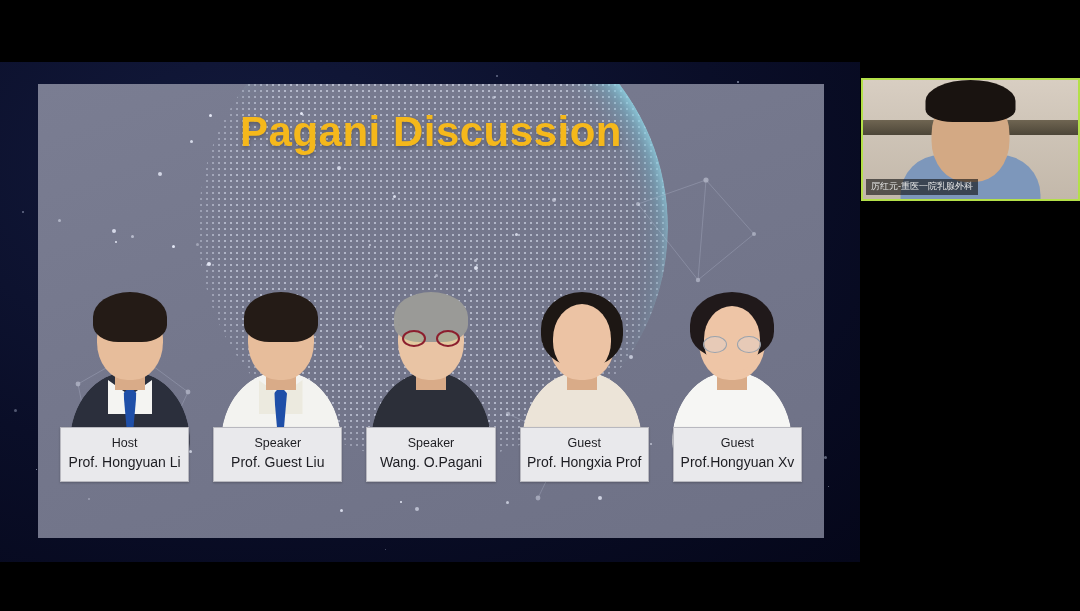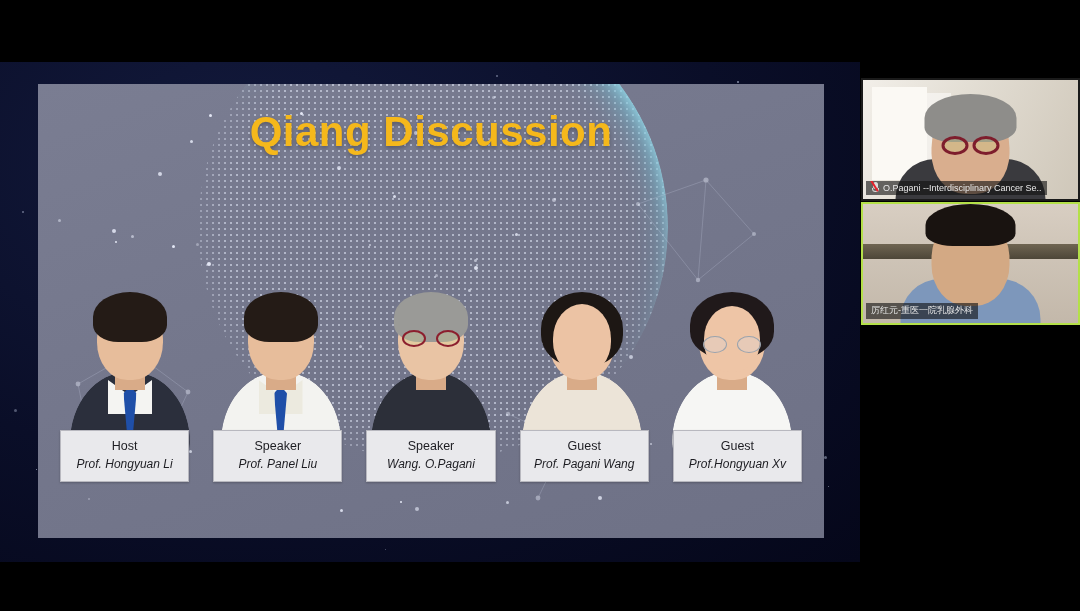--- a/index.html
+++ b/index.html
@@ -155,21 +155,21 @@
     width: 140px;
     background: #e9e9ec;
     border: 1px solid #b8b8bf;
     box-shadow: 0 1px 2px rgba(0,0,0,.22);
     padding: 7px 2px 8px;
     text-align:center;
     color:#1d1d22;
     line-height:1.42;
   }
   .plate .role { font-size: 12.5px; }
-  .plate .who  { font-size: 12px; font-style: italic; }
+  .plate .who  { font-size: 14px; }
 
   
   .filmstrip {
     position:absolute;
     right: 0; top: 78px;
     width: 219px;
     display:flex; flex-direction:column;
     gap: 1px;
   }
   .tile {
@@ -409,21 +409,21 @@
           <i style="left:453.6px;top:11.7px;width:3px;height:3px;opacity:0.46"></i>
           <i style="left:20.2px;top:135.1px;width:3px;height:3px;opacity:0.48"></i>
           <i style="left:375.9px;top:47.4px;width:4px;height:4px;opacity:0.66"></i>
           <i style="left:436.4px;top:181.9px;width:4px;height:4px;opacity:0.84"></i>
           <i style="left:528.3px;top:44.0px;width:3px;height:3px;opacity:0.56"></i>
           <i style="left:262.2px;top:28.4px;width:3px;height:3px;opacity:0.91"></i>
           <i style="left:298.6px;top:81.5px;width:4px;height:4px;opacity:0.71"></i>
           <i style="left:514.9px;top:275.4px;width:4px;height:4px;opacity:0.37"></i>
         </div>
 
-      <div class="slide-title">Qiang Discussion</div>
+      <div class="slide-title">Pagani Discussion</div>
 
       <div class="panelists">
         <div class="panelist">
           <div class="headshot">
             <div class="hs-body" style="background:#2b2f3c"></div>
             <div class="hs-collar"></div>
               <div class="hs-tie"></div>
             <div class="hs-neck"></div>
               <div class="hs-head"></div>
               <div class="hs-hair"></div>
@@ -475,60 +475,40 @@
         </div>
       </div>
 
       <div class="nameplates">
         <div class="plate">
           <div class="role">Host</div>
           <div class="who">Prof. Hongyuan Li</div>
         </div>
         <div class="plate">
           <div class="role">Speaker</div>
-          <div class="who">Prof. Panel Liu</div>
+          <div class="who">Prof. Guest Liu</div>
         </div>
         <div class="plate">
           <div class="role">Speaker</div>
           <div class="who">Wang. O.Pagani</div>
         </div>
         <div class="plate">
           <div class="role">Guest</div>
-          <div class="who">Prof. Pagani Wang</div>
+          <div class="who">Prof. Hongxia Prof</div>
         </div>
         <div class="plate">
           <div class="role">Guest</div>
           <div class="who">Prof.Hongyuan Xv</div>
         </div>
       </div>
     </div>
   </div>
 
   <div class="filmstrip">
 
-    <div class="tile">
-      <div class="vbg bg-room"></div>
-      <div class="person" style="width:219px;height:123px">
-        <div class="p-torso" style="width:150px;height:40px;background:#3a3a3e"></div>
-        <div class="p-head" style="top:26px;width:78px;height:92px;background:#d9ae8e"></div>
-        <div class="p-hair" style="top:18px;width:92px;height:48px;background:#8e8d8a"></div>
-        <div class="p-glasses" style="top:60px">
-          <b style="width:27px;height:19px;border-width:3px;border-color:#7e1d2c;background:rgba(200,200,130,.35)"></b>
-          <b style="width:27px;height:19px;border-width:3px;border-color:#7e1d2c;background:rgba(200,200,130,.35)"></b>
-        </div>
-      </div>
-      <div class="nametag">
-        <span class="mute-icon">
-          <span class="body"></span>
-            <span class="stand"></span>
-            <span class="slash"></span>
-        </span>
-        <span>O.Pagani --Interdisciplinary Cancer Se..</span>
-      </div>
-    </div>
 
 
 
     <div class="tile active">
       <div class="vbg bg-clinic">
           <span class="band"></span>
         </div>
       <div class="person" style="width:219px;height:123px">
         <div class="p-torso" style="width:140px;height:44px;background:#7d97bb"></div>
         <div class="p-head" style="top:12px;width:78px;height:94px;background:#d3a984"></div>

